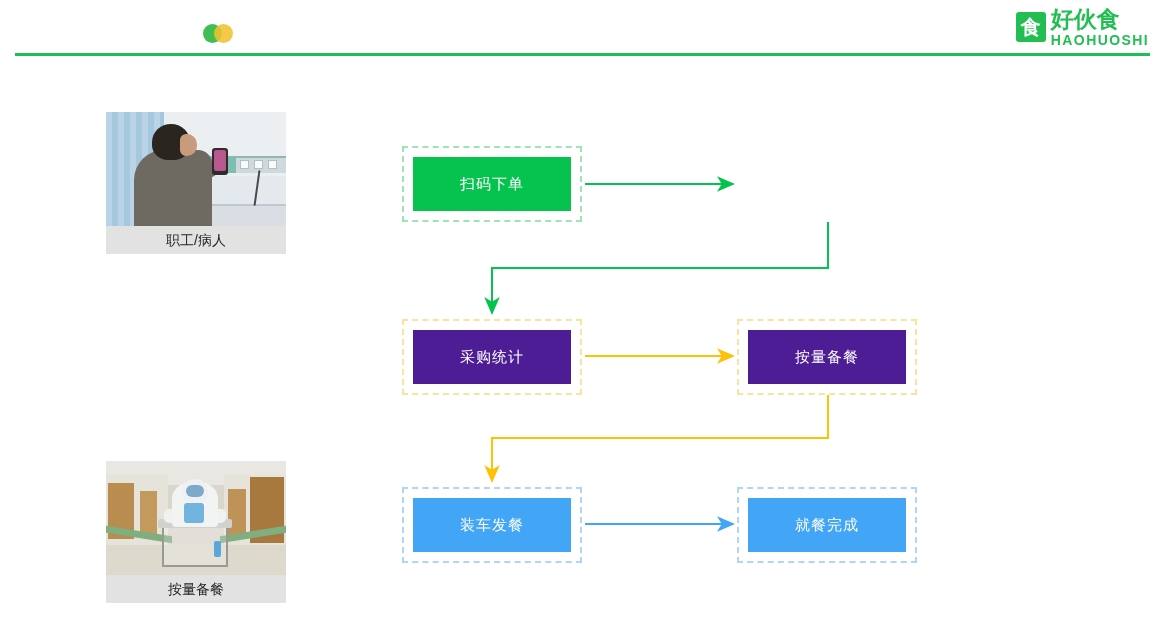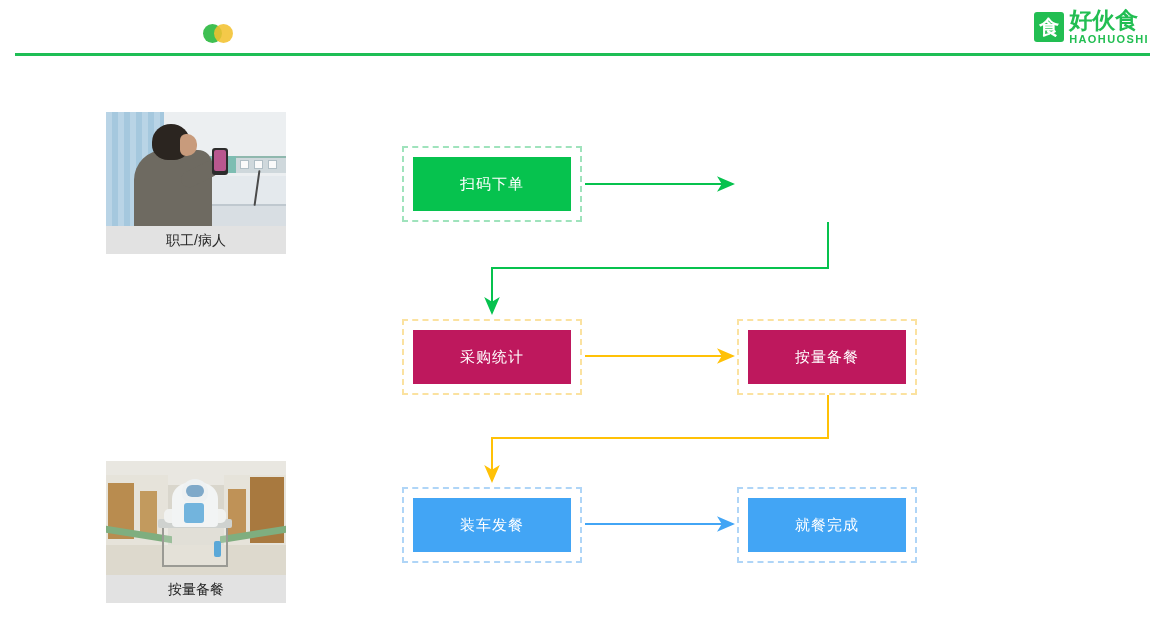--- a/index.html
+++ b/index.html
@@ -71,21 +71,21 @@
     justify-content: center;
     line-height: 1;
   }
   #brand-name {
     font-size: 23px;
     font-weight: bold;
     color: #22BE52;
     letter-spacing: 0px;
   }
   #brand-pinyin {
-    font-size: 11px;
+    font-size: 14px;
     font-weight: bold;
     color: #22BE52;
     letter-spacing: 1.4px;
     margin-top: 2px;
   }
   #header-rule {
     position: absolute;
     left: 15px; top: 53px;
     width: 1135px; height: 3px;
     background: #1EBE55;
@@ -339,21 +339,21 @@
     align-items: center;
     justify-content: center;
     color: #ffffff;
     font-size: 15px;
     letter-spacing: 1px;
   }
   .wrap-green  { border-color: #9FE3BC; }
   .wrap-yellow { border-color: #FBE2A0; }
   .wrap-blue   { border-color: #AFD5F7; }
   .fill-green  { background: #06C24E; }
-  .fill-yellow { background: #be185d; }
+  .fill-yellow { background: #4c1d95; }
   .fill-blue   { background: #42A5F5; }
 
   .r1 { top: 146px; justify-content: center; } .r2 { top: 319px; } .r3 { top: 487px; align-items: center; }
   .cL { left: 402px; } .cR { left: 737px; }
 </style>
 </head>
 <body>
 
 <div id="page">
 

